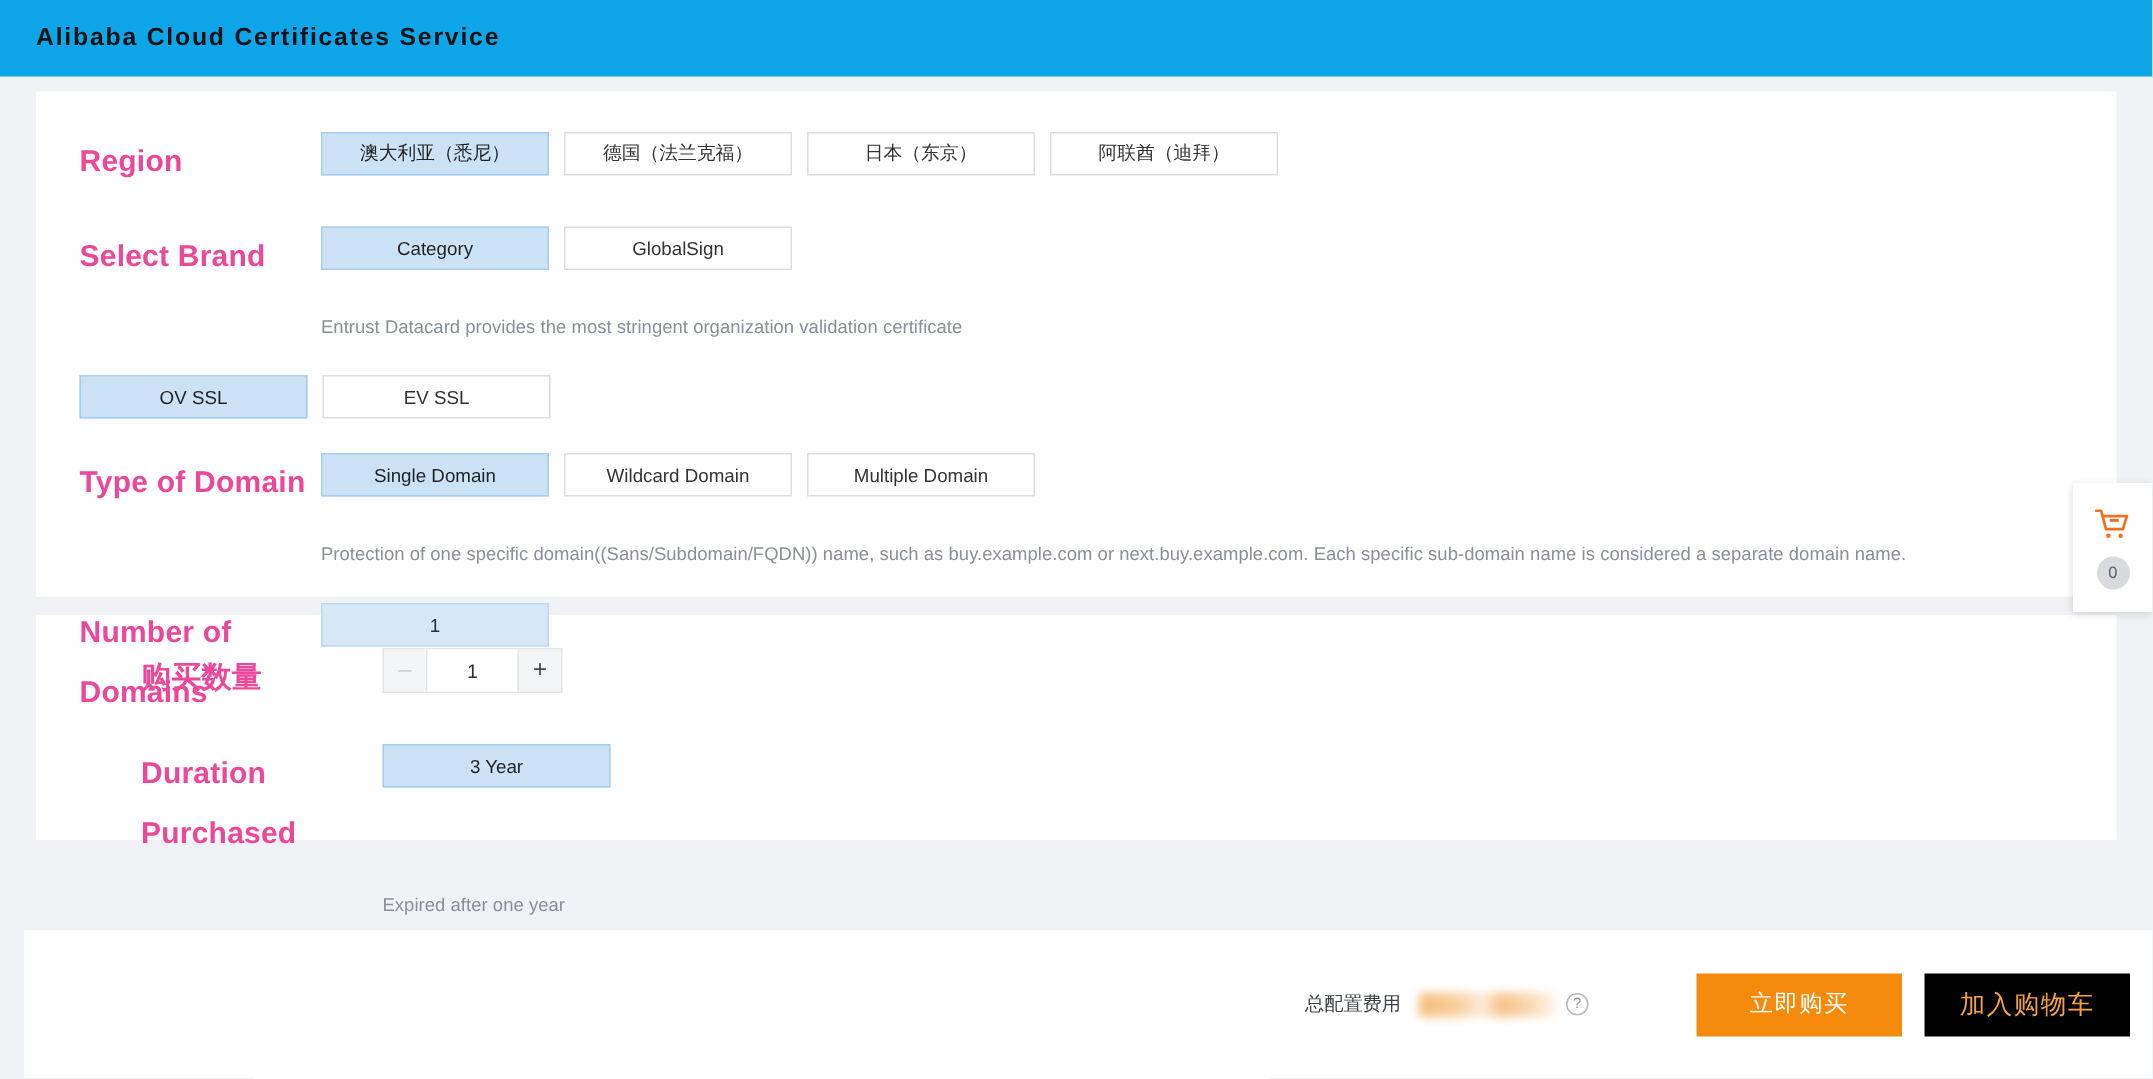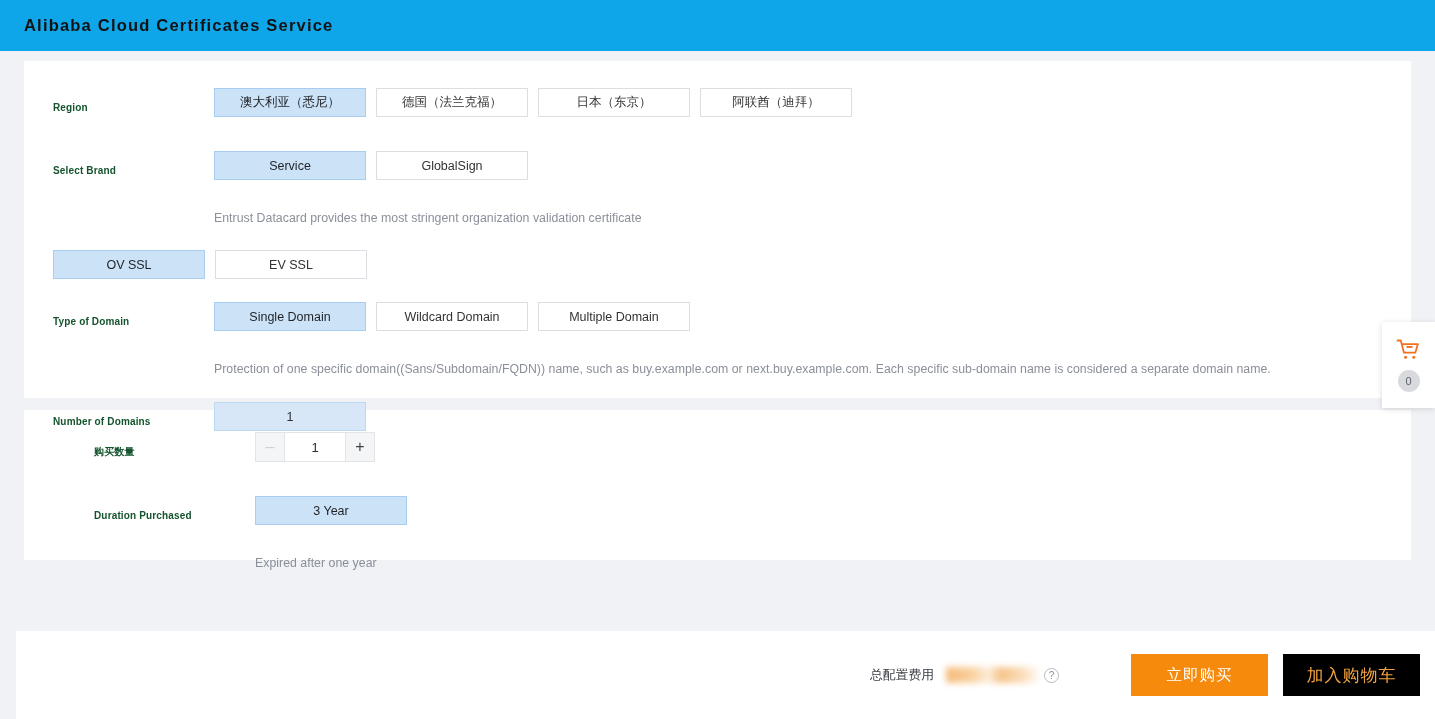--- a/index.html
+++ b/index.html
@@ -54,23 +54,23 @@
 
   
   .form-row {
     display: flex;
     align-items: flex-start;
     padding-left: 29px;
   }
   .row-label {
     width: 161px;
     flex: 0 0 161px;
-    font-size: 10px;
+    font-size: 20px;
     font-weight: bold;
-    color: #14532d;
+    color: #ec4899;
     line-height: 40px;
     letter-spacing: 0.15px;
   }
   .row-control {
     flex: 1;
     display: flex;
     flex-wrap: wrap;
     gap: 10px;
     align-items: flex-end;
   }
@@ -177,21 +177,21 @@
     align-items: center;
     justify-content: center;
   }
 
   
   .page-footer {
     position: absolute;
     left: 0;
     right: 0;
     bottom: 0;
-    height: 88px;
+    height: 99px;
     background: #ffffff;
     display: flex;
     align-items: center;
     justify-content: flex-end;
     gap: 0;
     margin-left: 16px;
   }
   .price-group {
     display: flex;
     align-items: center;
@@ -270,21 +270,21 @@
         <button class="opt-btn selected">澳大利亚（悉尼）</button>
         <button class="opt-btn">德国（法兰克福）</button>
         <button class="opt-btn">日本（东京）</button>
         <button class="opt-btn">阿联酋（迪拜）</button>
       </div>
     </div>
 
     <div class="form-row" style="padding-top:23px;">
       <div class="row-label">Select Brand</div>
       <div class="row-control">
-        <button class="opt-btn selected">Service</button>
+        <button class="opt-btn selected">Category</button>
         <button class="opt-btn">GlobalSign</button>
       </div>
     </div>
     <div class="hint" style="padding-top:19px;">Entrust Datacard provides the most stringent organization validation certificate</div>
 
     <div class="form-row" style="padding-top:24px;">
       <div class="row-control">
         <button class="opt-btn selected">OV SSL</button>
         <button class="opt-btn">EV SSL</button>
       </div>

